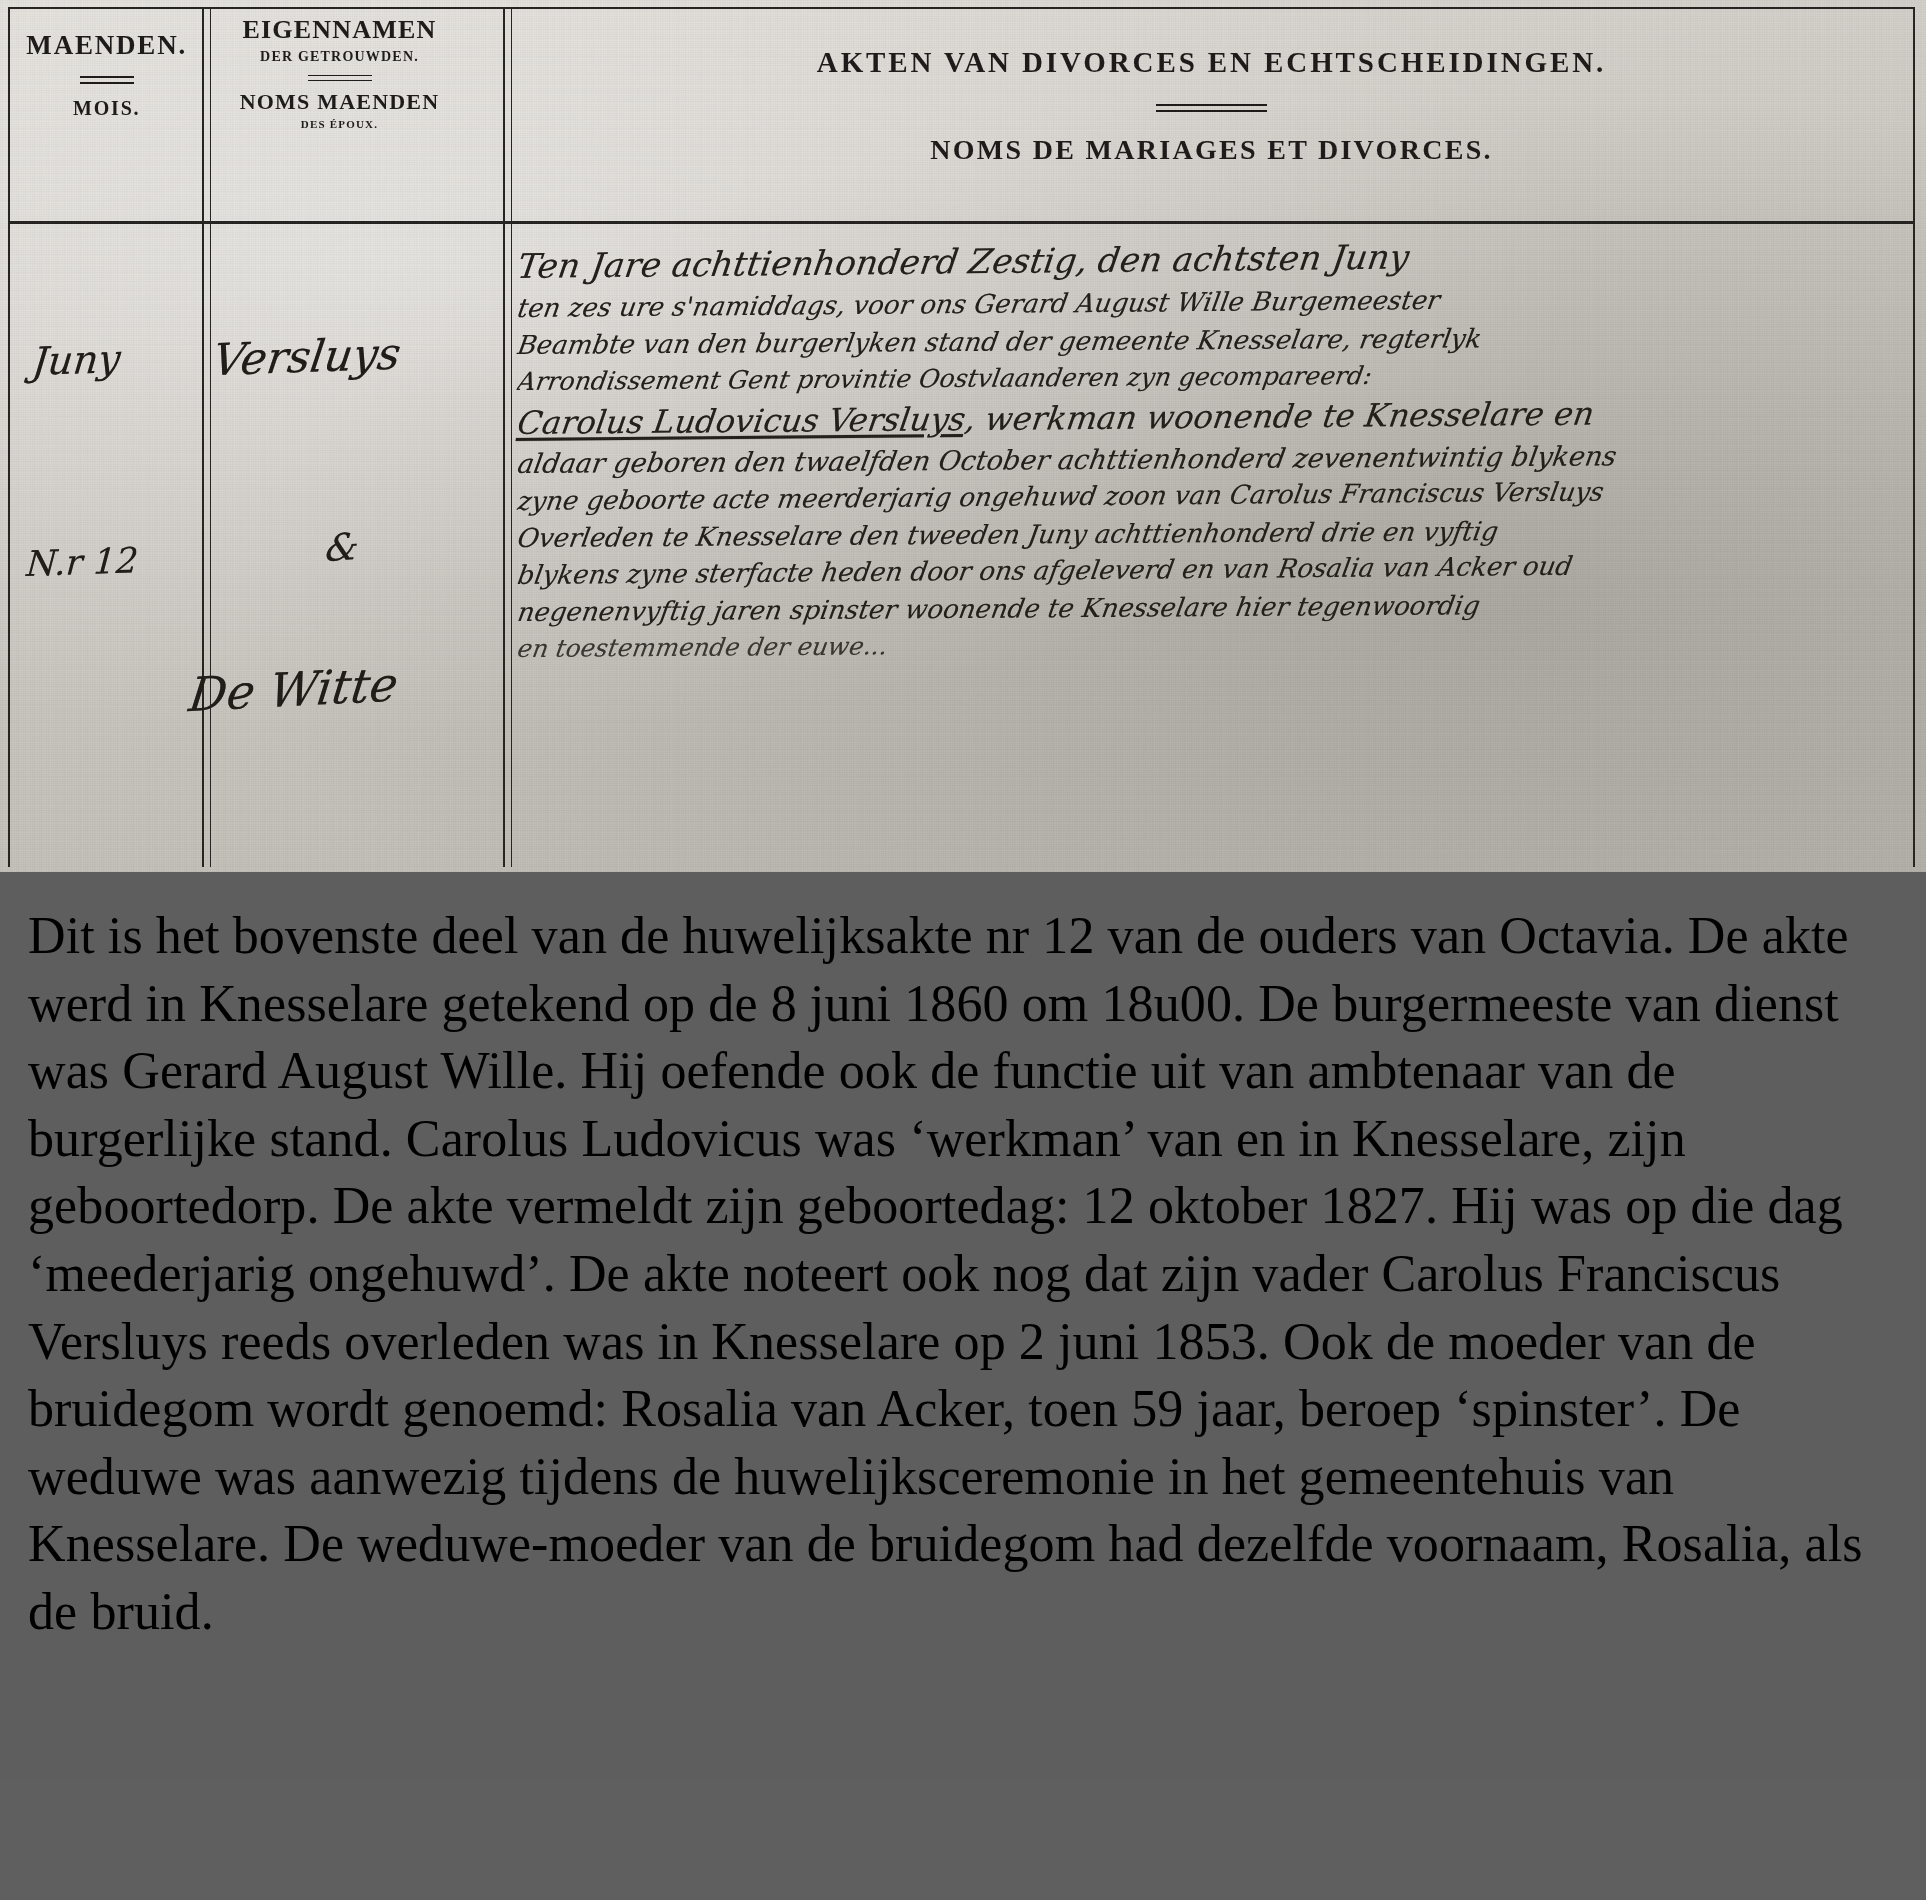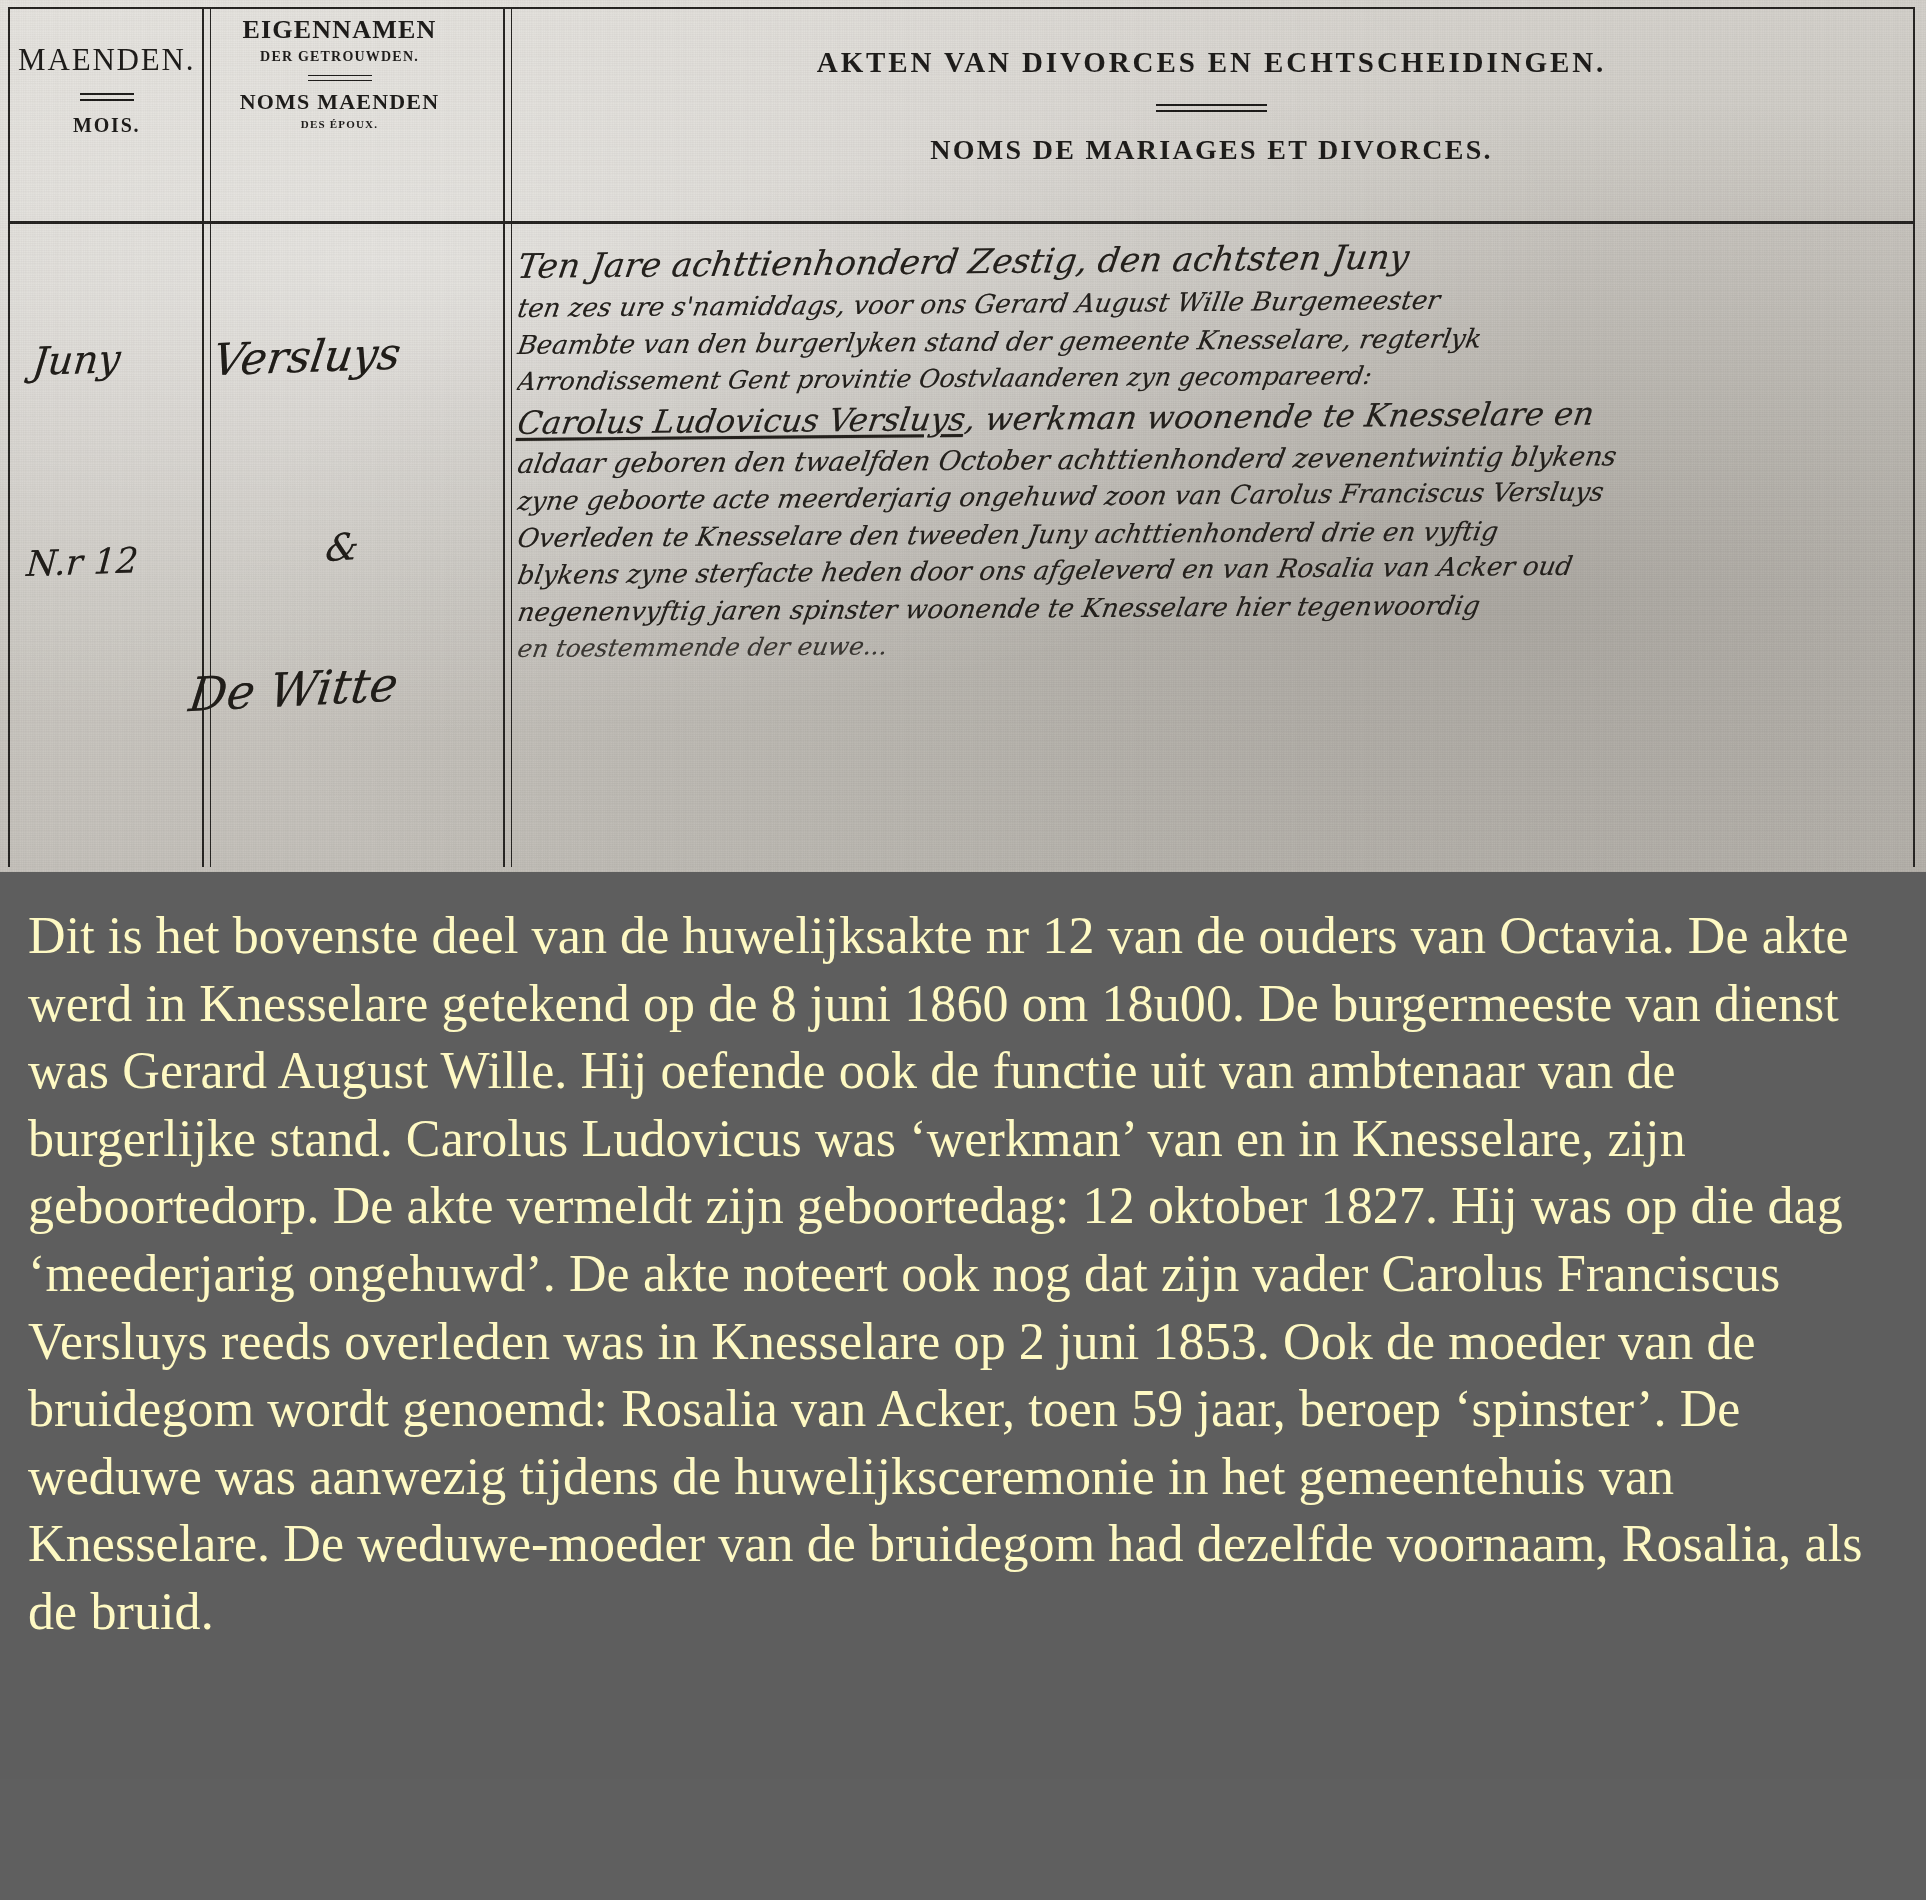--- a/index.html
+++ b/index.html
@@ -85,24 +85,23 @@
     position: absolute;
     text-align: center;
     color: #231f1b;
     font-family: "Liberation Serif", serif;
   }
 
   .hdr-maenden {
     left: 11.7px; top: 30px; width: 190px;
   }
   .hdr-maenden .l1 {
-    font-size: 31px;
-    font-weight: normal;
+    font-size: 27px;
+    font-weight: bold;
     letter-spacing: 1.8px;
-    margin-top: 12px;
   }
   .hdr-maenden .sep {
     width: 54px; height: 0;
     margin: 15px auto 13px auto;
     border-top: 2.3px double #231f1b;
     border-bottom: 2.3px double #231f1b;
     height: 3.5px;
   }
   .hdr-maenden .l2 {
     font-size: 20px;
@@ -218,21 +217,21 @@
     left: 0;
     top: 872px;
     width: 1926px;
     height: 1028px;
     background: rgba(90,90,90,0.86);
     box-sizing: border-box;
     padding: 30px 35px 23.4px 28px;
   }
   .caption p {
     margin: 0;
-    color: #fef9c3;
+    color: #000000;
     font-family: "Liberation Serif", serif;
     font-size: 52px;
     line-height: 1.30;
     letter-spacing: 0.1px;
   }
 </style>
 </head>
 <body>
 
 <div id="page">

